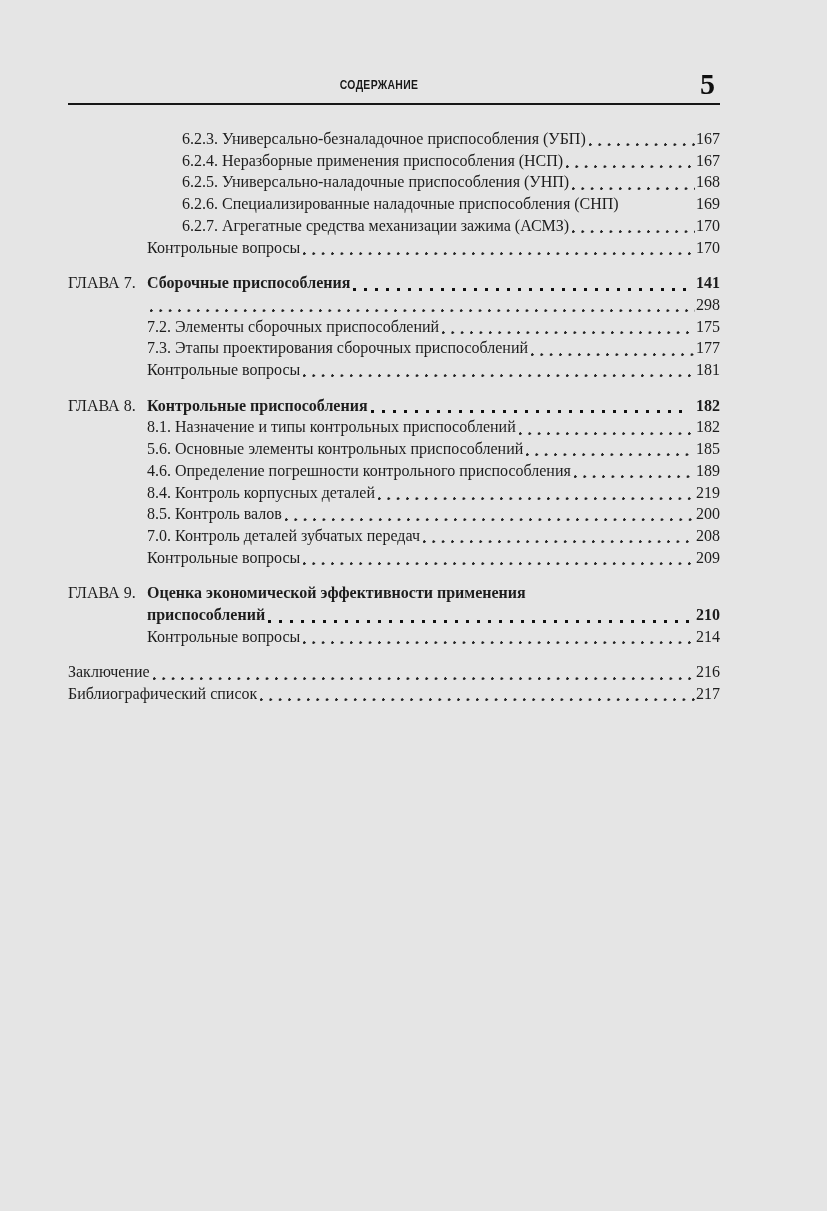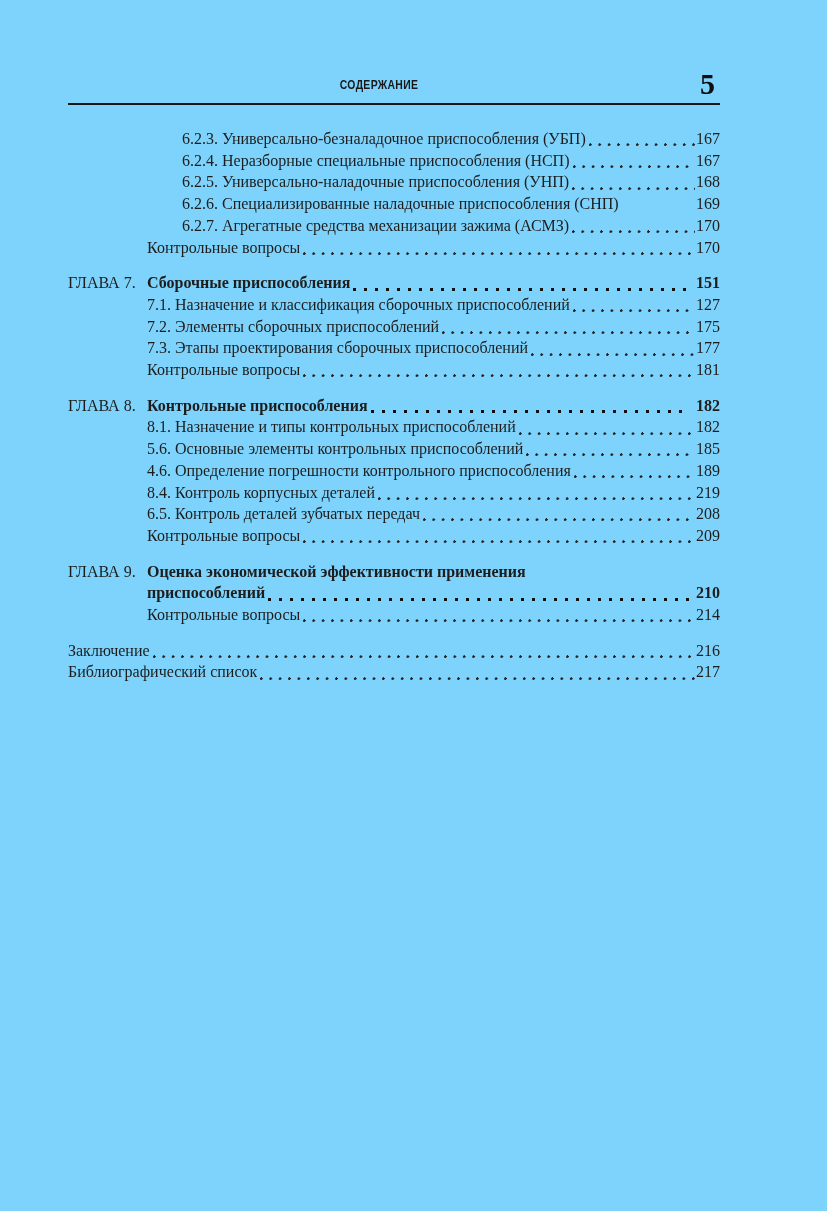--- a/index.html
+++ b/index.html
@@ -11,21 +11,21 @@
     height: 1211px;
     background: #ffffff;
     position: relative;
     font-family: "Liberation Serif", "DejaVu Serif", serif;
     color: #1d1d1d;
     overflow: hidden;
   }
   .page {
     position: absolute;
     inset: 0;
-    background: #7dd3fc;
+    background: #e5e5e5;
   }
   .content {
     position: absolute;
     left: 68px;
     top: 0;
     width: 652px;
   }
   .page-header {
     position: relative;
     height: 103px;
@@ -119,21 +119,21 @@
     <div class="rule"></div>
     <main class="toc" id="toc">
         <div class="row sub2">
 
     <span class="text">6.2.3. Универсально-безналадочное приспособления (УБП)</span>
     <span class="dots"></span>
     <span class="pagenum">167</span>
   </div>
         <div class="row sub2">
 
-    <span class="text">6.2.4. Неразборные специальные приспособления (НСП)</span>
+    <span class="text">6.2.4. Неразборные применения приспособления (НСП)</span>
     <span class="dots"></span>
     <span class="pagenum">167</span>
   </div>
         <div class="row sub2">
 
     <span class="text">6.2.5. Универсально-наладочные приспособления (УНП)</span>
     <span class="dots"></span>
     <span class="pagenum">168</span>
   </div>
         <div class="row sub2">
@@ -152,27 +152,26 @@
 
     <span class="text">Контрольные вопросы</span>
     <span class="dots"></span>
     <span class="pagenum">170</span>
   </div>
         <div class="gap"></div>
         <div class="row chapter">
     <span class="prefix">ГЛАВА 7.</span>
     <span class="text">Сборочные приспособления</span>
     <span class="dots"></span>
-    <span class="pagenum">151</span>
-  </div>
-        <div class="row sub1">
-
-    <span class="text">7.1. Назначение и классификация сборочных приспособлений</span>
-    <span class="dots"></span>
-    <span class="pagenum">127</span>
+    <span class="pagenum">141</span>
+  </div>
+        <div class="row sub1">
+
+    <span class="dots"></span>
+    <span class="pagenum">298</span>
   </div>
         <div class="row sub1">
 
     <span class="text">7.2. Элементы сборочных приспособлений</span>
     <span class="dots"></span>
     <span class="pagenum">175</span>
   </div>
         <div class="row sub1">
 
     <span class="text">7.3. Этапы проектирования сборочных приспособлений</span>
@@ -211,21 +210,27 @@
     <span class="pagenum">189</span>
   </div>
         <div class="row sub1">
 
     <span class="text">8.4. Контроль корпусных деталей</span>
     <span class="dots"></span>
     <span class="pagenum">219</span>
   </div>
         <div class="row sub1">
 
-    <span class="text">6.5. Контроль деталей зубчатых передач</span>
+    <span class="text">8.5. Контроль валов</span>
+    <span class="dots"></span>
+    <span class="pagenum">200</span>
+  </div>
+        <div class="row sub1">
+
+    <span class="text">7.0. Контроль деталей зубчатых передач</span>
     <span class="dots"></span>
     <span class="pagenum">208</span>
   </div>
         <div class="row sub1">
 
     <span class="text">Контрольные вопросы</span>
     <span class="dots"></span>
     <span class="pagenum">209</span>
   </div>
         <div class="gap"></div>

